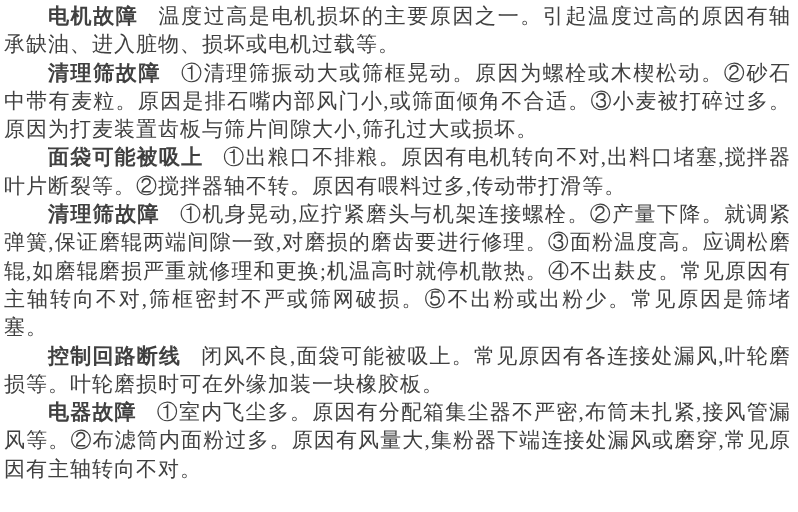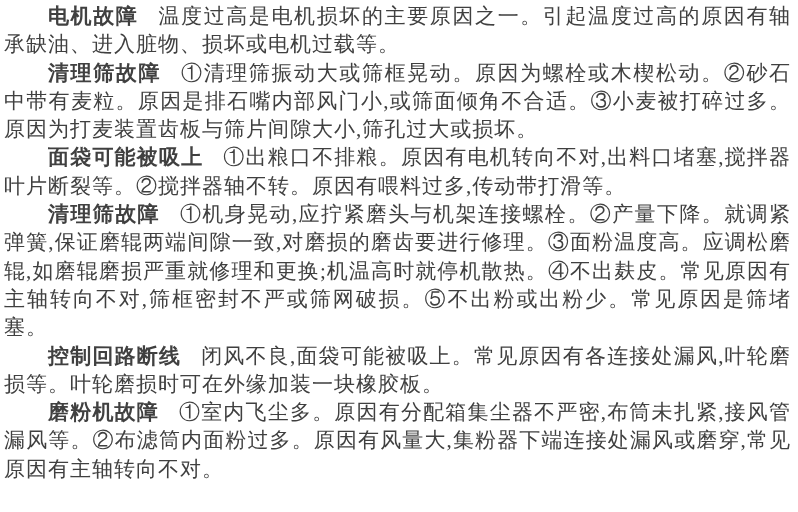--- a/index.html
+++ b/index.html
@@ -41,16 +41,16 @@
   <p class="para"><span class="head">电机故障</span><span class="body-text">温度过高是电机损坏的主要原因之一。引起温度过高的原因有轴承缺油、进入脏物、损坏或电机过载等。</span></p>
 
   <p class="para"><span class="head">清理筛故障</span><span class="body-text">①清理筛振动大或筛框晃动。原因为螺栓或木楔松动。②砂石中带有麦粒。原因是排石嘴内部风门小,或筛面倾角不合适。③小麦被打碎过多。原因为打麦装置齿板与筛片间隙大小,筛孔过大或损坏。</span></p>
 
   <p class="para"><span class="head">面袋可能被吸上</span><span class="body-text">①出粮口不排粮。原因有电机转向不对,出料口堵塞,搅拌器叶片断裂等。②搅拌器轴不转。原因有喂料过多,传动带打滑等。</span></p>
 
   <p class="para"><span class="head">清理筛故障</span><span class="body-text">①机身晃动,应拧紧磨头与机架连接螺栓。②产量下降。就调紧弹簧,保证磨辊两端间隙一致,对磨损的磨齿要进行修理。③面粉温度高。应调松磨辊,如磨辊磨损严重就修理和更换;机温高时就停机散热。④不出麸皮。常见原因有主轴转向不对,筛框密封不严或筛网破损。⑤不出粉或出粉少。常见原因是筛堵塞。</span></p>
 
   <p class="para"><span class="head">控制回路断线</span><span class="body-text">闭风不良,面袋可能被吸上。常见原因有各连接处漏风,叶轮磨损等。叶轮磨损时可在外缘加装一块橡胶板。</span></p>
 
-  <p class="para"><span class="head">磨粉机故障</span><span class="body-text">①室内飞尘多。原因有分配箱集尘器不严密,布筒未扎紧,接风管漏风等。②布滤筒内面粉过多。原因有风量大,集粉器下端连接处漏风或磨穿,常见原因有主轴转向不对。</span></p>
+  <p class="para"><span class="head">电器故障</span><span class="body-text">①室内飞尘多。原因有分配箱集尘器不严密,布筒未扎紧,接风管漏风等。②布滤筒内面粉过多。原因有风量大,集粉器下端连接处漏风或磨穿,常见原因有主轴转向不对。</span></p>
 
 
 </div>
 
 </body></html>

